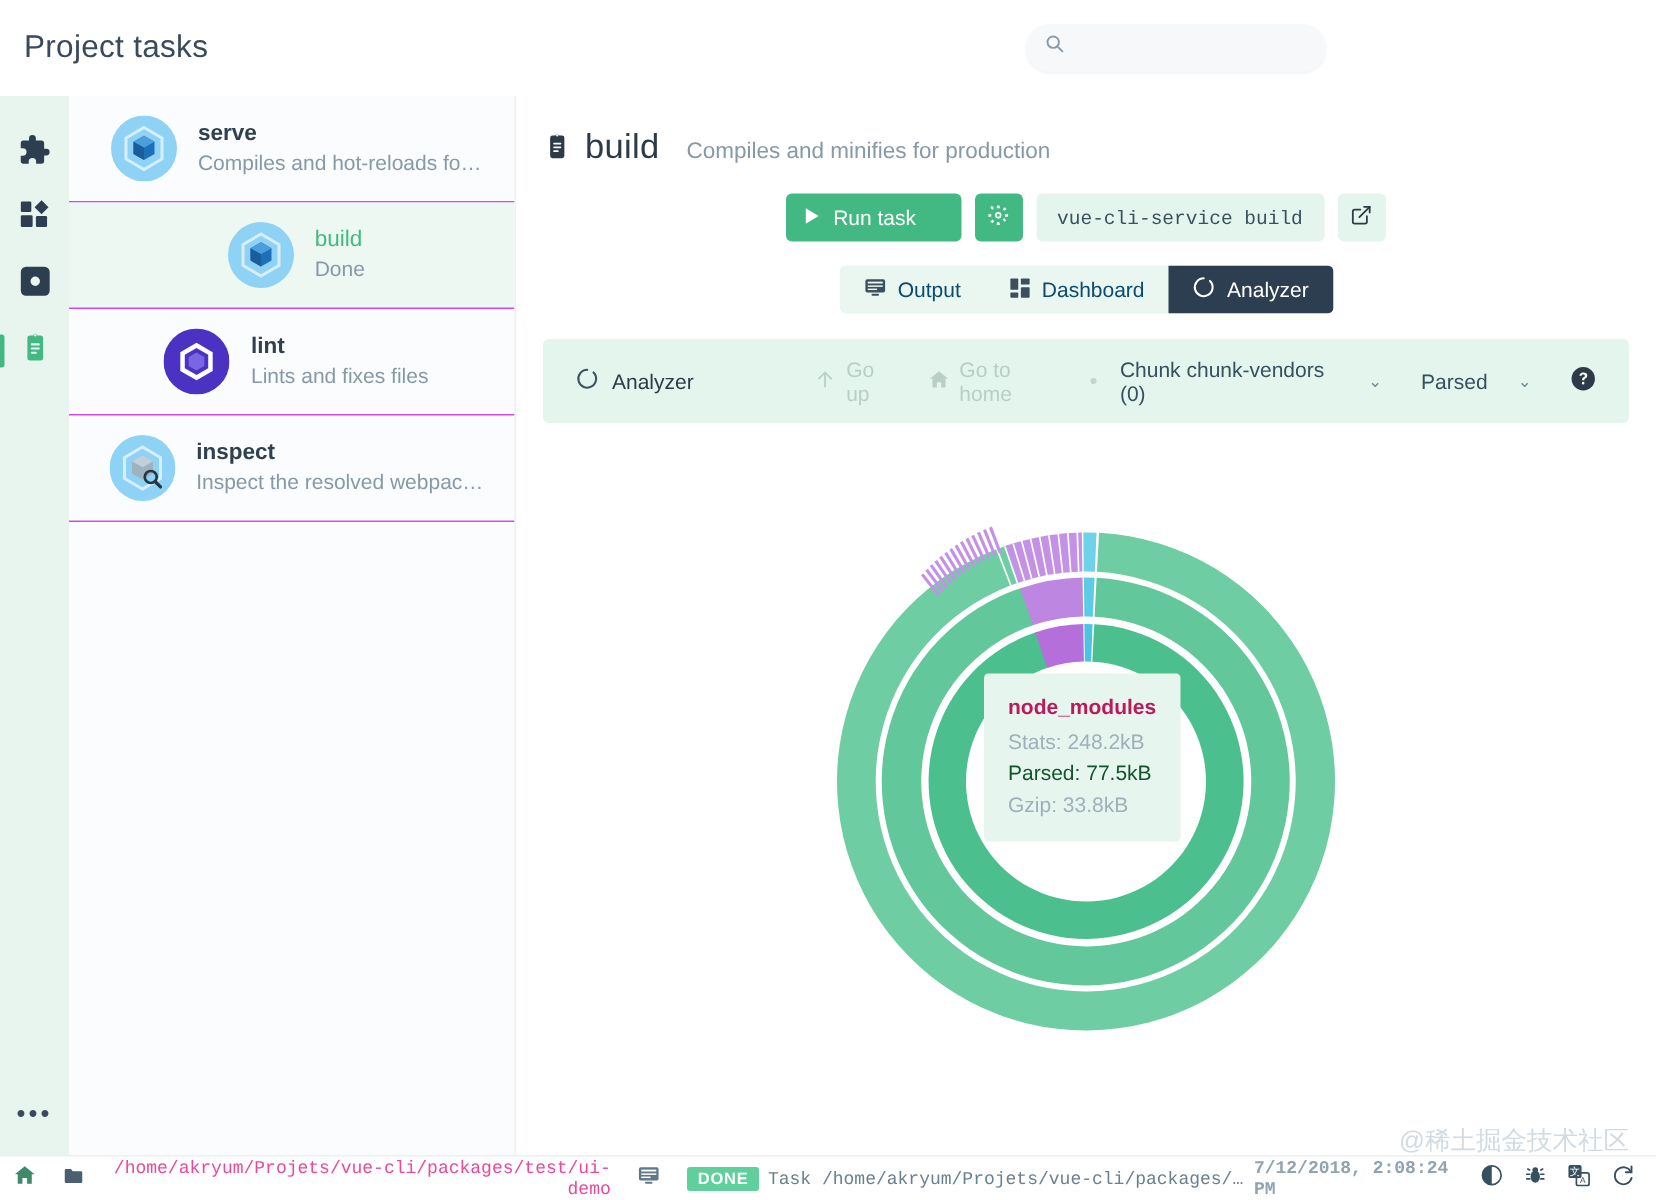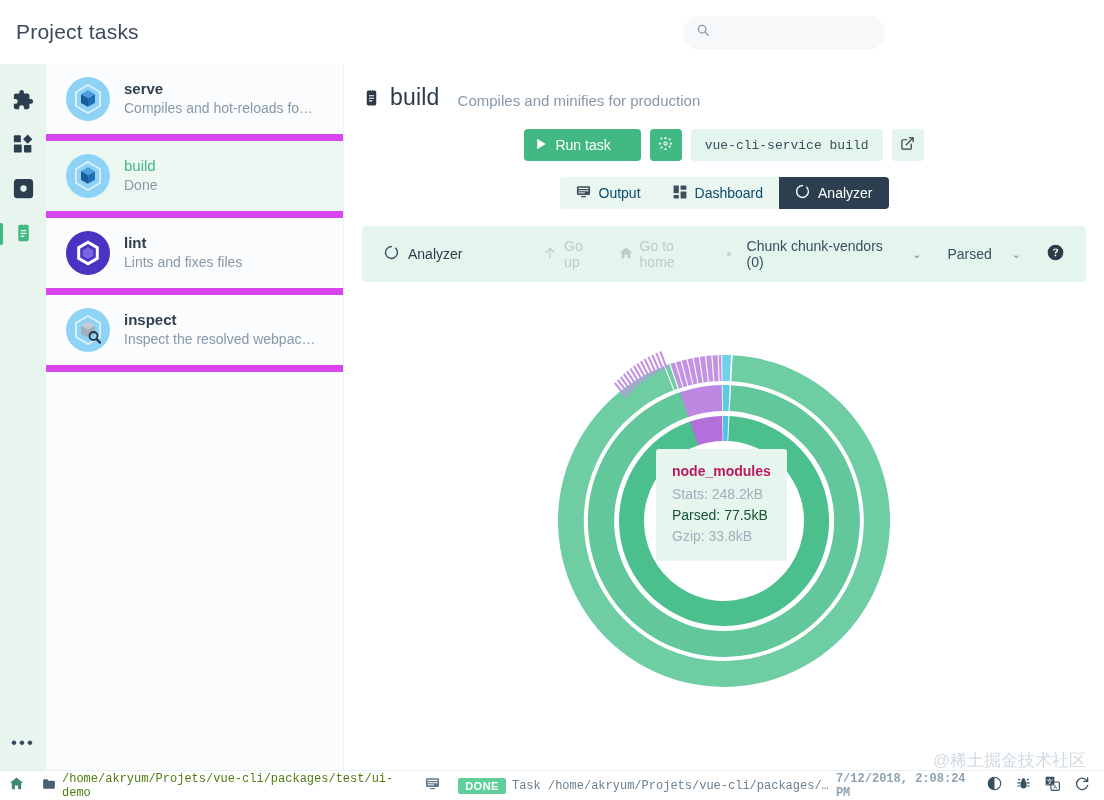--- a/index.html
+++ b/index.html
@@ -68,21 +68,22 @@
   
   .tasklist {
     width: 298px; flex: 0 0 298px;
     background: #fbfcfd;
     border-right: 1px solid #eef1f3;
     overflow: hidden;
   }
   .task-item {
     display: flex; align-items: center;
     padding: 13px 14px 13px 20px; cursor: pointer;
-    border-bottom: 7px solid #d946ef;
+    border-bottom: 1px solid #d946ef;
+    justify-content: center;
   }
   .task-item.selected { background: #edf8f2; }
   .task-ico { flex: 0 0 44px; width: 44px; height: 44px; margin-right: 14px; }
   .task-text { min-width: 0; overflow: hidden; }
   .task-name {
     font-size: 15px; color: #31404f; font-weight: 600;
     line-height: 19px; white-space: nowrap;
   }
   .task-item.selected .task-name { color: #42b983; font-weight: 400; }
   .task-desc {
@@ -187,21 +188,21 @@
   .statusbar {
     position: absolute; left: 0; bottom: 0;
     width: 1104px; height: 30px;
     background: #fff; border-top: 1px solid #eceff1;
     display: flex; align-items: center;
     font-size: 12px; color: #63798a;
     font-family: "Liberation Mono", monospace;
     gap: 0;
   }
   .sb-item { display: flex; align-items: center; gap: 6px; padding: 0 9px; cursor: pointer; }
-  .sb-path { color: #4d7c0f; font-size: 12px; }
+  .sb-path { color: #ec4899; font-size: 12px; text-align: right; }
   .sb-badge {
     background: #5fcf9b; color: #fff; border-radius: 2px;
     padding: 2px 7px; font-size: 11px; font-weight: 700;
     letter-spacing: .5px; font-family: "Liberation Sans", sans-serif;
   }
   .sb-task { color: #6a7f8f; max-width: 330px; overflow: hidden;
              white-space: nowrap; text-overflow: ellipsis; }
   .sb-time { color: #8fa3b1; font-weight: bold; }
   .sb-right { margin-left: auto; display: flex; align-items: center; gap: 14px; padding-right: 14px; }
   .watermark {

